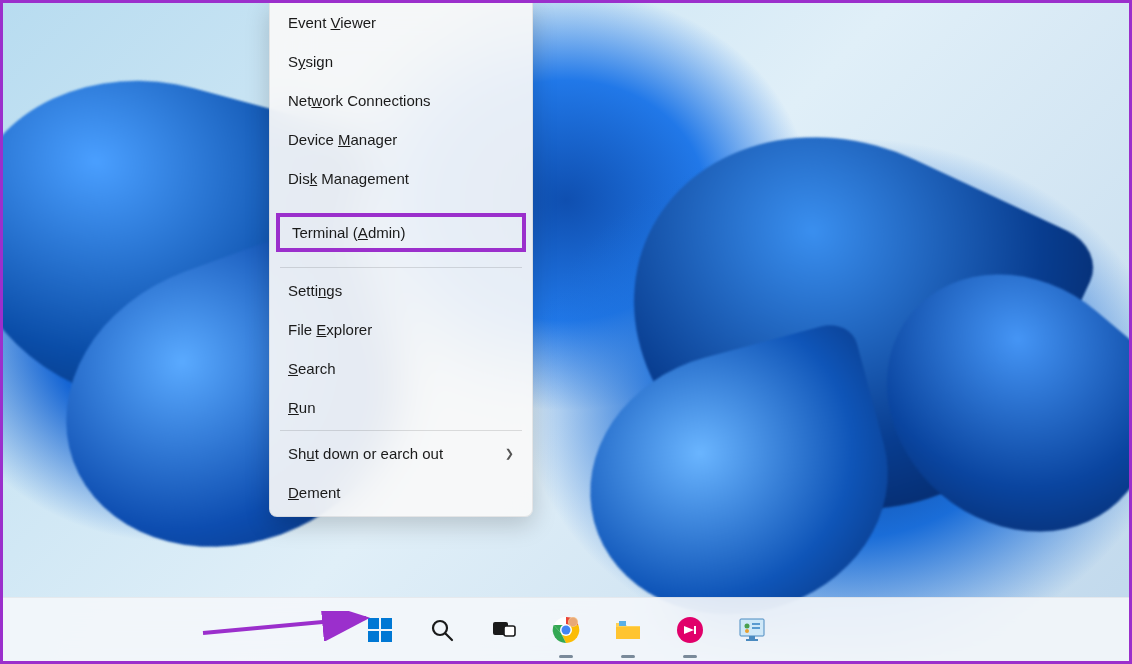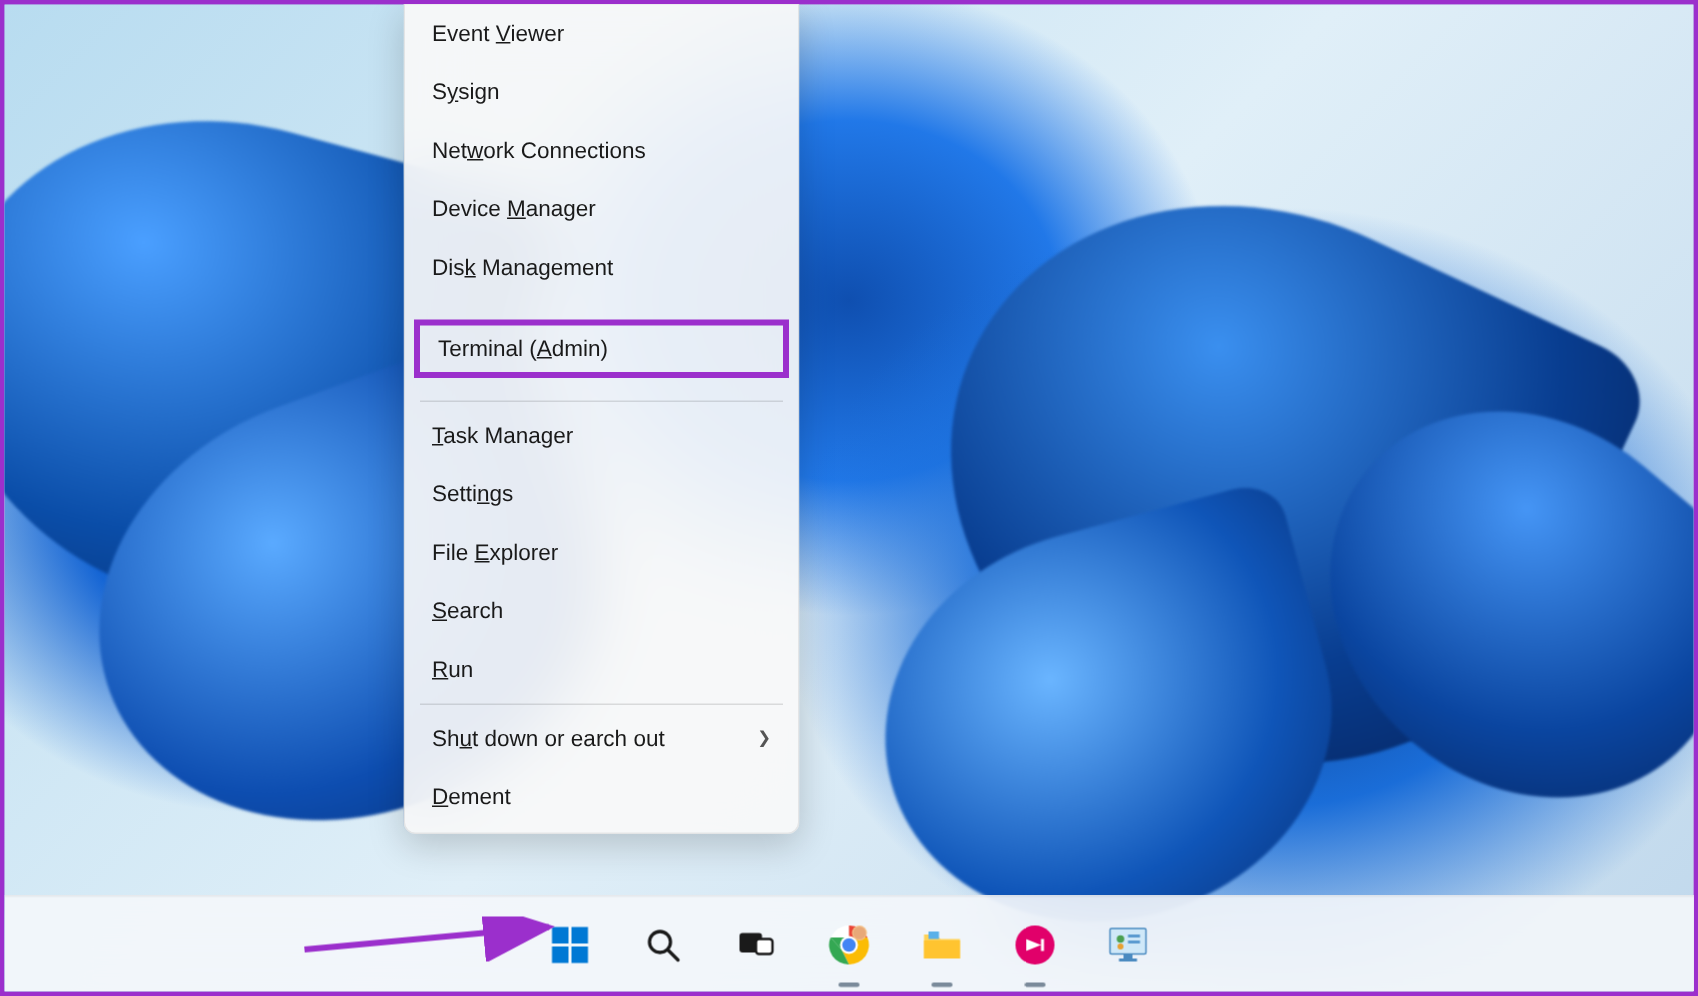--- a/index.html
+++ b/index.html
@@ -137,23 +137,20 @@
       <span><span>Device </span><span class="underline">M</span><span>anager</span></span>
     </div>
     <div class="menu-item">
       <span><span>Dis</span><span class="underline">k</span><span> Management</span></span>
     </div>
     <div class="menu-item highlighted">
       <span><span>Terminal (</span><span class="underline">A</span><span>dmin)</span></span>
     </div>
     <div class="menu-separator"></div>
     <div class="menu-item">
-      <span><span></span><span class="underline">T</span><span>ask Manager</span></span>
-    </div>
-    <div class="menu-item">
       <span><span>Setti</span><span class="underline">n</span><span>gs</span></span>
     </div>
     <div class="menu-item">
       <span><span>File </span><span class="underline">E</span><span>xplorer</span></span>
     </div>
     <div class="menu-item">
       <span><span></span><span class="underline">S</span><span>earch</span></span>
     </div>
     <div class="menu-item">
       <span><span></span><span class="underline">R</span><span>un</span></span>

